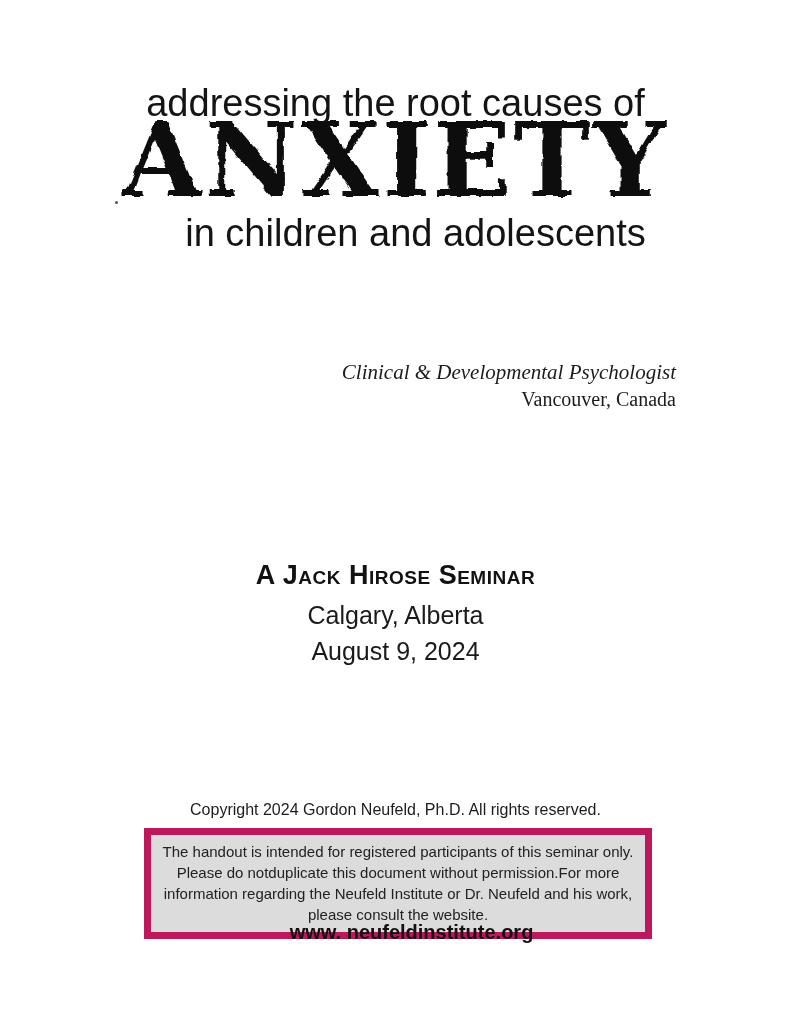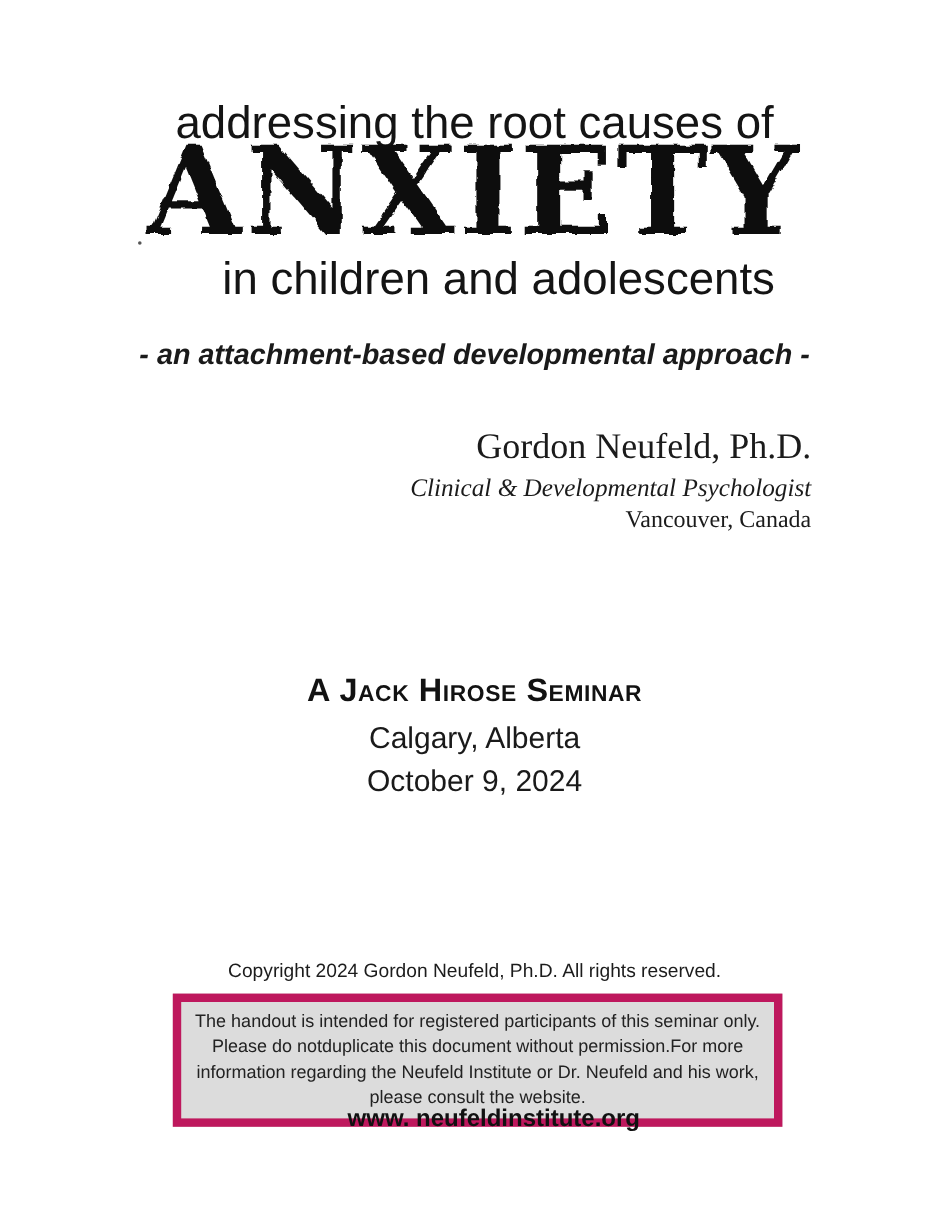--- a/index.html
+++ b/index.html
@@ -119,33 +119,31 @@
 <div class="page">
 
   <span class="stray-mark"></span>
 
   <div class="centered title-line" style="top: 82px;">addressing the root causes of</div>
 
   <div class="centered main-title" style="top: 108px;">ANXIETY</div>
 
   <div class="centered title-line" style="top: 212px; margin-left: 20px;">in children and adolescents</div>
 
-  <div class="centered subtitle" style="top: 282px;">- an attachment-based developmental approach -</div>
 
   <div class="author-block">
-    <div class="author-name">Gordon Neufeld, Ph.D.</div>
     <div class="author-role">Clinical &amp; Developmental Psychologist</div>
     <div class="author-location">Vancouver, Canada</div>
   </div>
 
   <div class="centered seminar-heading" style="top: 560px;">A Jack Hirose Seminar</div>
 
   <div class="centered seminar-line" style="top: 601px;">Calgary, Alberta</div>
 
-  <div class="centered seminar-line" style="top: 637px;">October 9, 2024</div>
+  <div class="centered seminar-line" style="top: 637px;">August 9, 2024</div>
 
   <div class="centered copyright-line" style="top: 801px;">Copyright 2024 Gordon Neufeld, Ph.D. All rights reserved.</div>
 
   <div class="notice-box">
     <div class="notice-line">The handout is intended for registered participants of this seminar only.</div>
     <div class="notice-line">Please do notduplicate this document without permission.For more</div>
     <div class="notice-line">information regarding the Neufeld Institute or Dr. Neufeld and his work,</div>
     <div class="notice-line">please consult the website.</div>
   </div>
 

